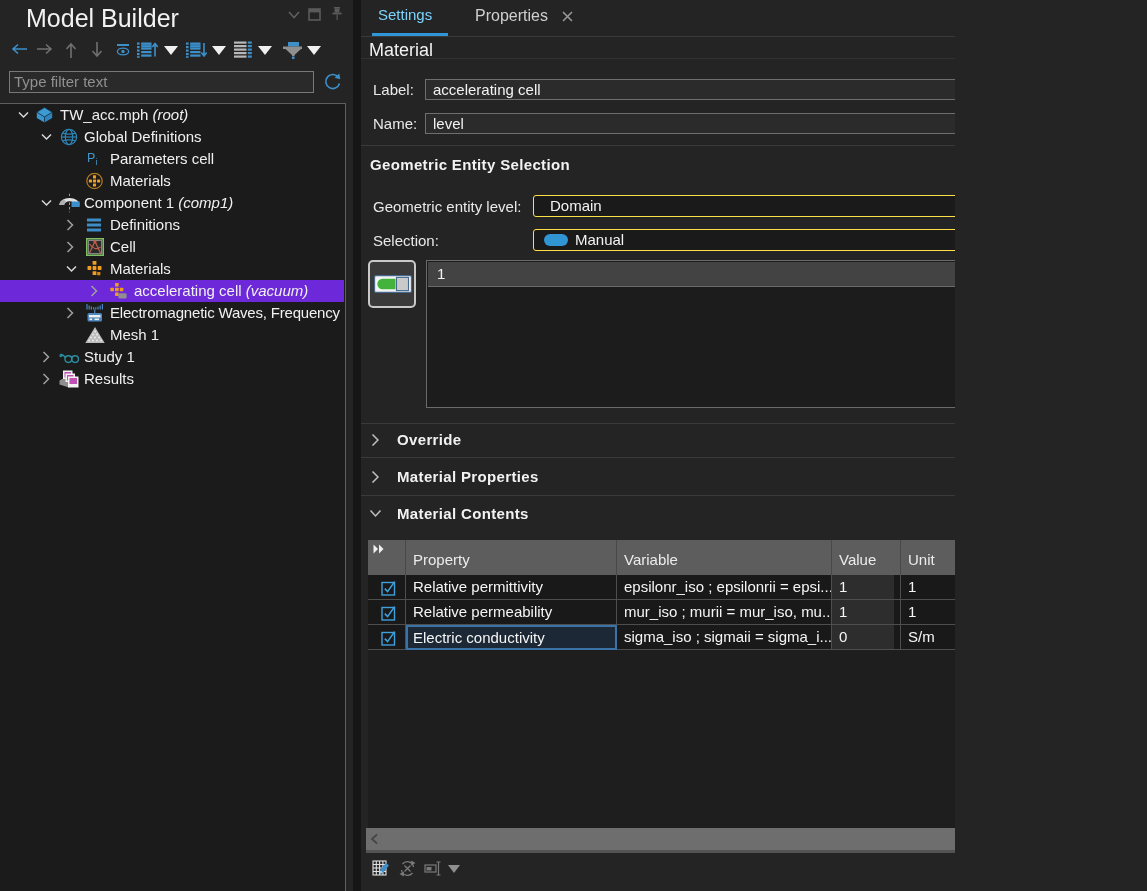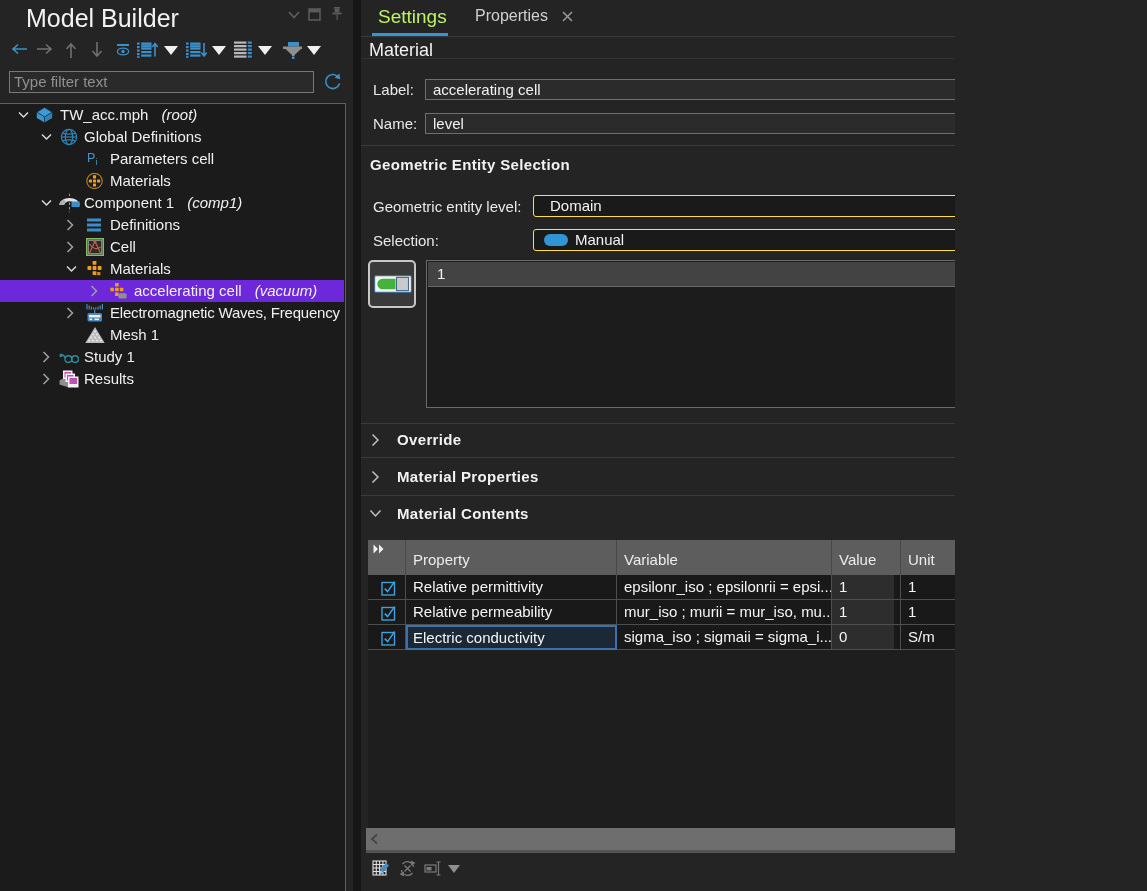--- a/index.html
+++ b/index.html
@@ -9,21 +9,21 @@
 
 #left{position:absolute;left:0;top:0;width:353px;height:891px;background:#242424;}
 #splitter{position:absolute;left:353px;top:0;width:8px;height:891px;background:#161616;}
 #lefttitle{position:absolute;left:26px;top:4px;font-size:25px;color:#f2f2f2;}
 #treebox{position:absolute;left:0;top:103px;width:345px;height:788px;background:#1b1b1b;
   border-top:1px solid #5f5f5f;border-right:1px solid #5f5f5f;overflow:hidden;}
 .trow{position:absolute;left:0;width:344px;height:22px;line-height:22px;white-space:nowrap;overflow:hidden;}
 .trow .lbl{position:absolute;top:0;font-size:15px;color:#f0f0f0;}
 .trow svg{position:absolute;top:50%;transform:translateY(-50%);}
 .sel{background:#6d28d9;}
-.it{font-style:italic;margin-left:9px;}
+.it{font-style:italic;}
 #filterbox{position:absolute;left:9px;top:71px;width:299px;height:20px;background:#2a2a2a;
   border:1px solid #787878;color:#909090;line-height:20px;padding-left:4px;font-size:15px;}
 
 #right{position:absolute;left:361px;top:0;width:786px;height:891px;background:#242424;}
 .sep{position:absolute;left:0;width:786px;height:1px;background:#3a3a3a;}
 .rlabel{position:absolute;left:12px;color:#e9e9e9;}
 .input{position:absolute;background:#2b2b2b;border:1px solid #6e6e6e;color:#f2f2f2;
   line-height:19px;padding-left:7px;font-size:15px;}
 .dropdown{position:absolute;left:172px;width:603px;height:20px;background:#1a1a1a;
   border:1px solid #fde047;border-radius:3px;line-height:20px;color:#f2f2f2;}
@@ -362,21 +362,21 @@
               <rect x="10.5" y="8" width="7.5" height="6" fill="#c050b4"></rect>
             </g>
           </svg>
         <span class="lbl" style="left:84px">Results</span>
       </div>
     </div>
   </div>
   <div id="splitter"></div>
   <div id="right">
 
-    <div class="abs" style="left:17px;top:6px;color:#bef264;font-size:19px">Settings</div>
+    <div class="abs" style="left:17px;top:6px;color:#7dd3fc;font-size:15px">Settings</div>
     <div class="abs" style="left:11px;top:33px;width:76px;height:3px;background:#2f96d8"></div>
     <div class="abs" style="left:114px;top:7px;color:#cfcfcf;font-size:16px">Properties</div>
     <svg class="abs" style="left:200px;top:10px" width="13" height="13">
         <path d="M2,2 L11,11 M11,2 L2,11" stroke="#9a9a9a" stroke-width="1.5"></path>
       </svg>
     <svg class="abs" style="left:682px;top:12px" width="12" height="8">
         <path d="M1,1 L6,6.5 L11,1" stroke="#b8b8b8" stroke-width="1.6" fill="none"></path>
       </svg>
     <svg class="abs" style="left:712px;top:9px" width="13" height="13">
         <rect x="1" y="1" width="11" height="11" fill="none" stroke="#b0b0b0" stroke-width="1.6"></rect>

